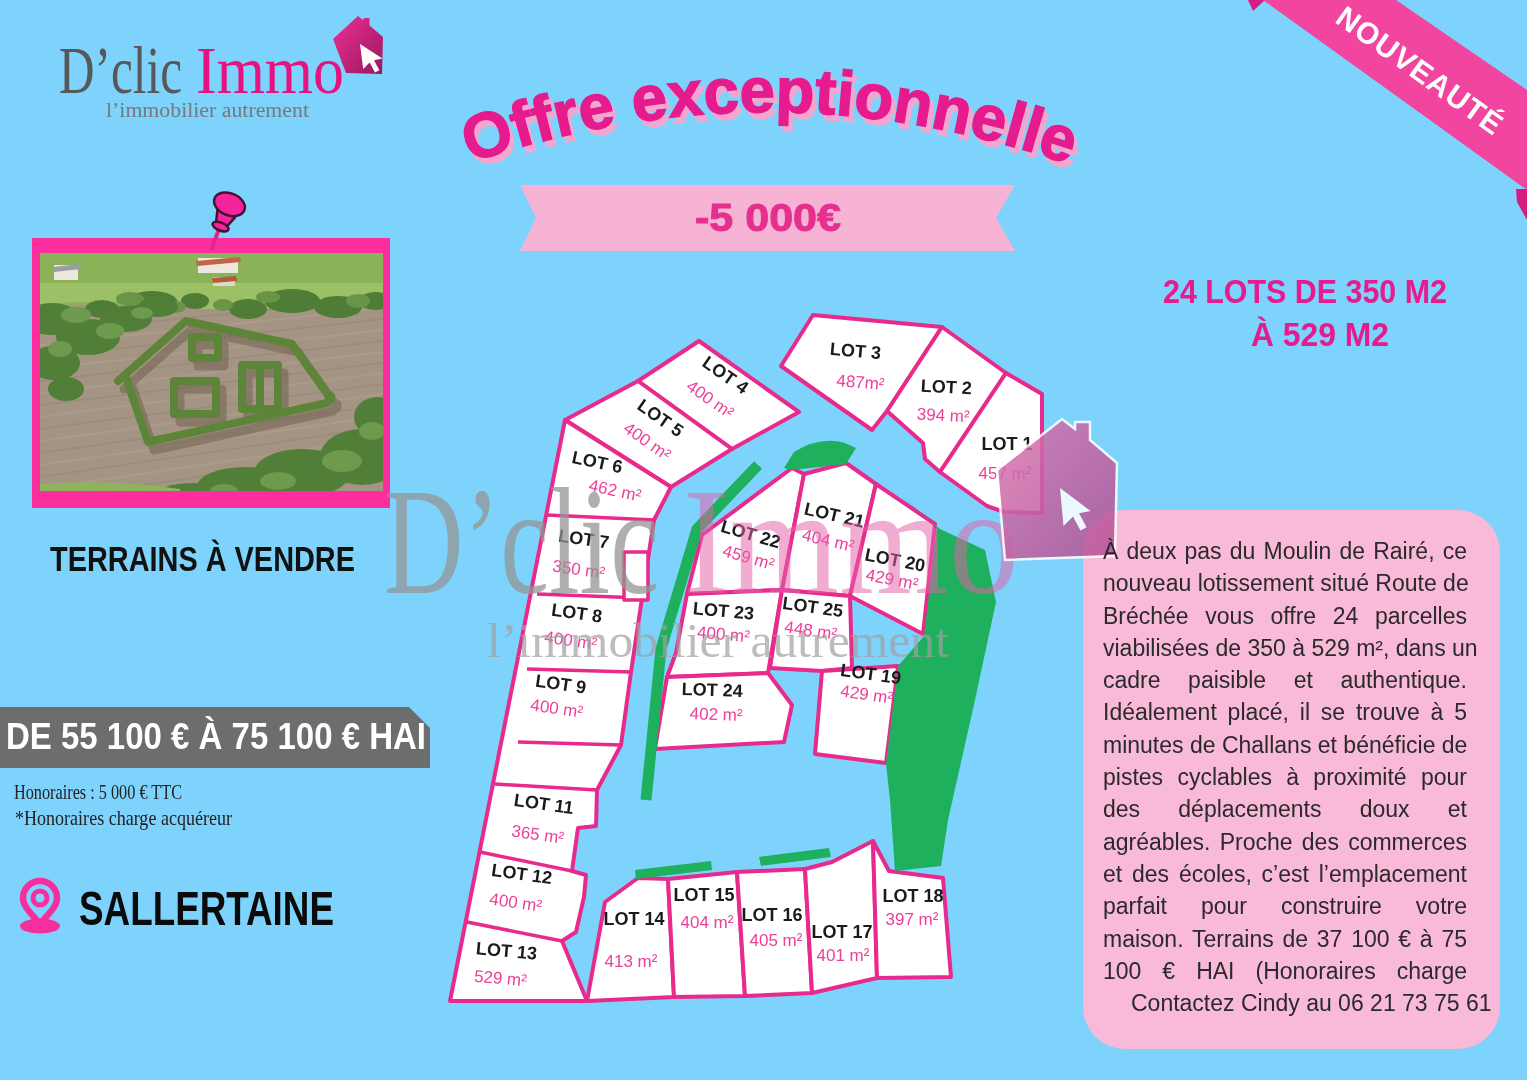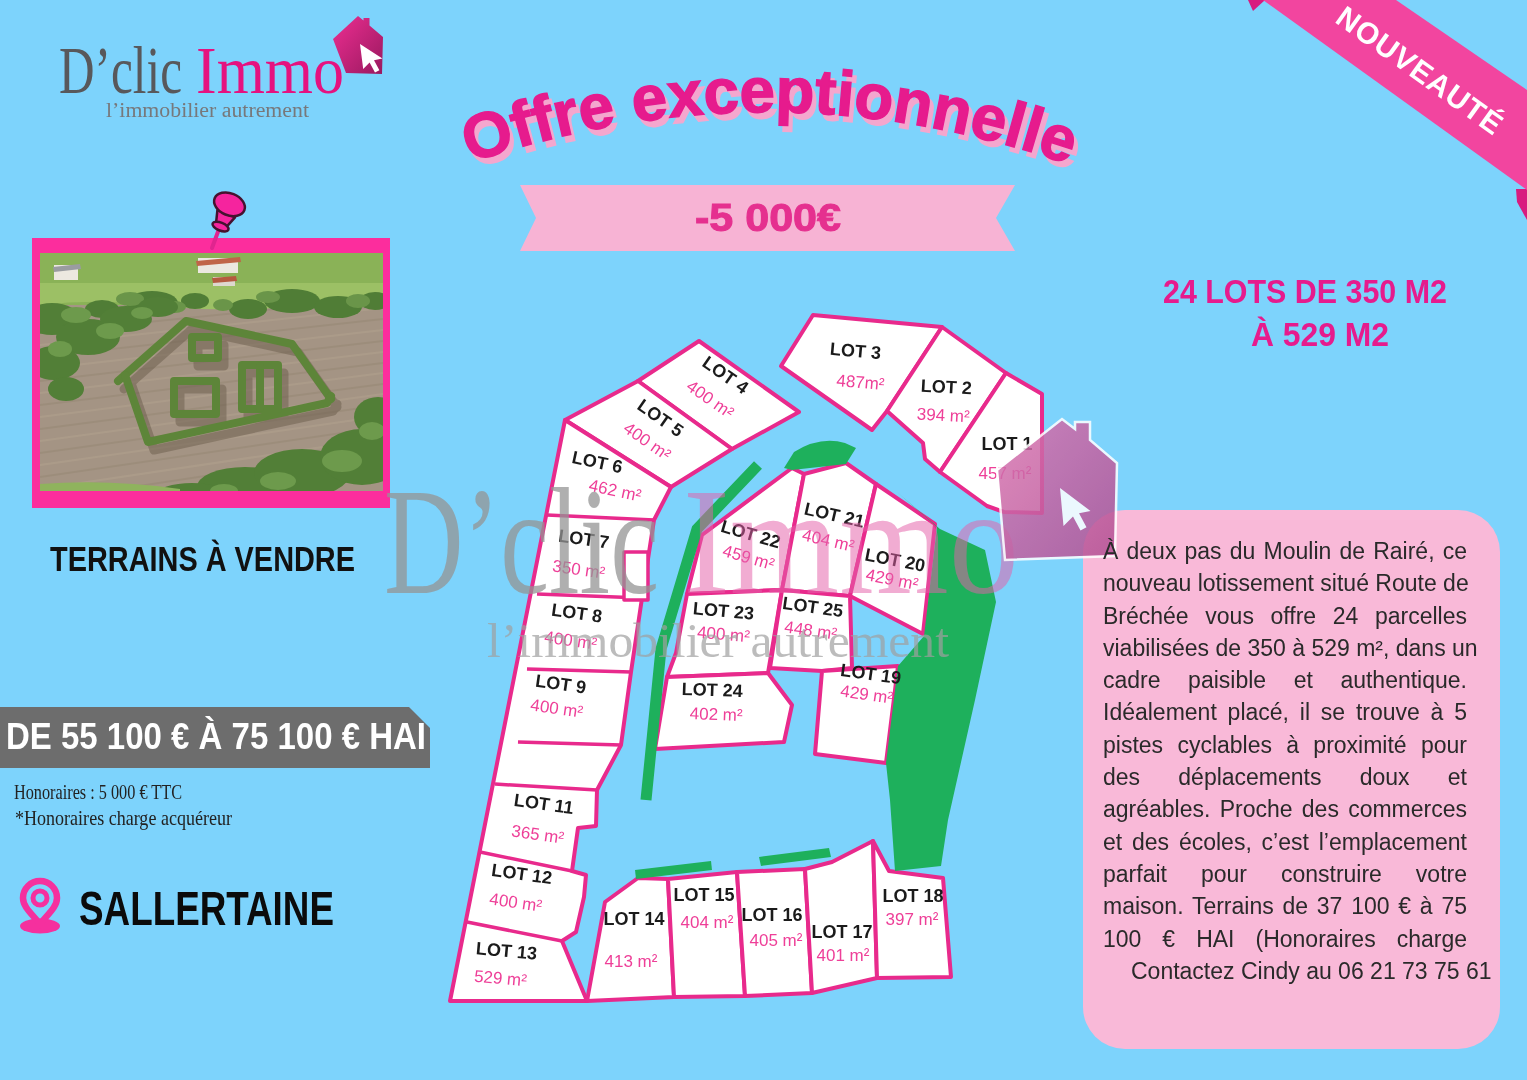--- a/index.html
+++ b/index.html
@@ -295,20 +295,21 @@
 </g>
 </svg>
 
 <div id="desc">
   <div class="j">À deux pas du Moulin de Rairé, ce</div>
   <div class="j">nouveau lotissement situé Route de</div>
   <div class="j">Bréchée vous offre 24 parcelles</div>
   <div class="j">viabilisées de 350 à 529 m², dans un</div>
   <div class="j">cadre paisible et authentique.</div>
   <div class="j">Idéalement placé, il se trouve à 5</div>
+  <div class="j">minutes de Challans et bénéficie de</div>
   <div class="j">pistes cyclables à proximité pour</div>
   <div class="j">des déplacements doux et</div>
   <div class="j">agréables. Proche des commerces</div>
   <div class="j">et des écoles, c’est l’emplacement</div>
   <div class="j">parfait pour construire votre</div>
   <div class="j">maison. Terrains de 37 100 € à 75</div>
   <div class="j">100 € HAI (Honoraires charge</div>
   <div class="jl">Contactez Cindy au 06 21 73 75 61</div>
 </div>
 </div>

